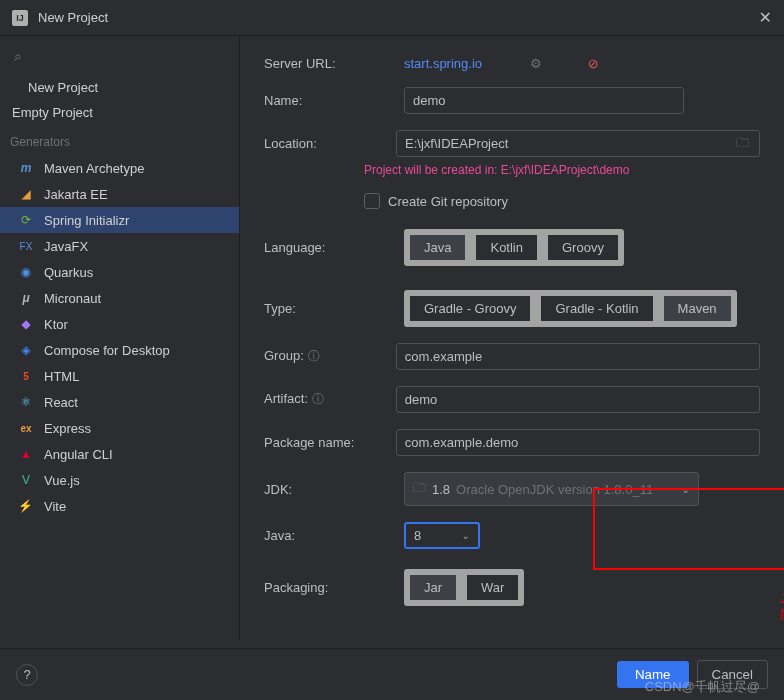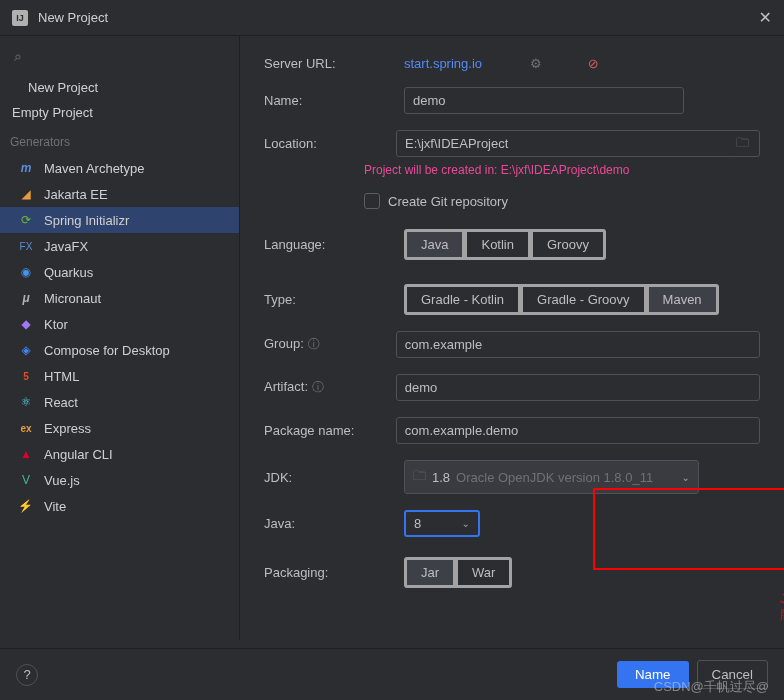--- a/index.html
+++ b/index.html
@@ -36,38 +36,38 @@
 .link { color: #548af7; cursor: pointer; }
 .gear-icon { color: #6e7178; margin-left: 8px; cursor: pointer; }
 .warn-icon { color: #db5c5c; margin-left: 6px; }
 input.field { background: #2b2d30; border: 1px solid #4e5157; color: #bcbec4; padding: 5px 8px; border-radius: 3px; font-size: 13px; }
 .field.w280 { width: 280px; }
 .field.w-full { width: 395px; }
 .hint { color: #ec4899; font-size: 12px; margin-left: 100px; margin-top: -10px; margin-bottom: 20px; }
 .checkbox-row { margin-left: 100px; display: flex; align-items: center; gap: 8px; margin-bottom: 20px; margin-top: -4px; }
 .checkbox { width: 16px; height: 16px; border: 1px solid #5a5d63; border-radius: 3px; cursor: pointer; }
 .seg-group { display: flex; }
-.seg { border: 3px solid #a3a3a3; padding: 5px 14px; cursor: pointer; color: #bcbec4; margin-left: -1px; }
+.seg { border: 6px solid #a3a3a3; padding: 5px 14px; cursor: pointer; color: #bcbec4; margin-left: -1px; }
 .seg:first-child { border-radius: 3px 0 0 3px; margin-left: 0; }
 .seg:last-child { border-radius: 0 3px 3px 0; }
 .seg.active { background: #3d4047; }
 .help-icon { color: #6e7178; font-size: 12px; margin-left: 4px; }
 .jdk-select { background: #393b40; border: 1px solid #4e5157; border-radius: 3px; padding: 5px 8px; width: 295px; display: flex; align-items: center; gap: 6px; cursor: pointer; }
 .java-select { background: #2b2d30; border: 2px solid #3574f0; border-radius: 3px; padding: 4px 8px; width: 76px; display: flex; align-items: center; justify-content: space-between; cursor: pointer; }
 .chev { font-size: 10px; color: #a0a0a0; }
 .loc-icon { color: #6e7178; margin-left: auto; margin-right: 6px; cursor: pointer; }
 .footer { position: absolute; bottom: 0; left: 0; right: 0; height: 52px; border-top: 1px solid #1e1f22; display: flex; align-items: center; padding: 0 16px; background: #2b2d30; }
 .help-btn { width: 22px; height: 22px; border: 1px solid #4e5157; border-radius: 11px; display: flex; align-items: center; justify-content: center; color: #bcbec4; cursor: pointer; }
 .btn-next { margin-left: auto; background: #3574f0; color: #fff; border: none; padding: 6px 18px; border-radius: 3px; cursor: pointer; }
 .btn-cancel { background: transparent; border: 1px solid #4e5157; color: #bcbec4; padding: 6px 14px; border-radius: 3px; margin-left: 8px; cursor: pointer; }
 .red-box { position: absolute; border: 2px solid red; pointer-events: none; }
 .box2 { left: 353px; top: 452px; width: 374px; height: 82px; }
 .anno { position: absolute; color: red; font-size: 13px; pointer-events: none; }
 .anno2 { left: 540px; top: 555px; }
-.watermark { position: absolute; right: 15px; bottom: 4px; color: rgba(220,220,220,0.5); font-size: 13px; }
+.watermark { position: absolute; right: 24px; bottom: 4px; color: rgba(220,220,220,0.5); font-size: 13px; }
 </style>
 </head>
 <body>
 
 <div class="titlebar">
   <div class="app-icon">IJ</div>
   <div class="title">New Project</div>
   <div class="close-btn">✕</div>
 </div>
 
@@ -166,22 +166,22 @@
       <div class="label">Language:</div>
       <div class="seg-group" id="lang-seg">
           <div class="seg active">Java</div>
           <div class="seg">Kotlin</div>
           <div class="seg">Groovy</div>
         </div>
     </div>
     <div class="row" style="margin-top:24px;">
       <div class="label">Type:</div>
       <div class="seg-group" id="type-seg">
+          <div class="seg">Gradle - Groovy</div>
           <div class="seg">Gradle - Kotlin</div>
-          <div class="seg">Gradle - Groovy</div>
           <div class="seg active">Maven</div>
         </div>
     </div>
     <div class="row">
       <div class="label"><span>Group:</span><span class="help-icon">ⓘ</span></div>
       <input class="field w-full" value="com.example" style="">
     </div>
     <div class="row">
       <div class="label"><span>Artifact:</span><span class="help-icon">ⓘ</span></div>
       <input class="field w-full" value="demo" style="">

